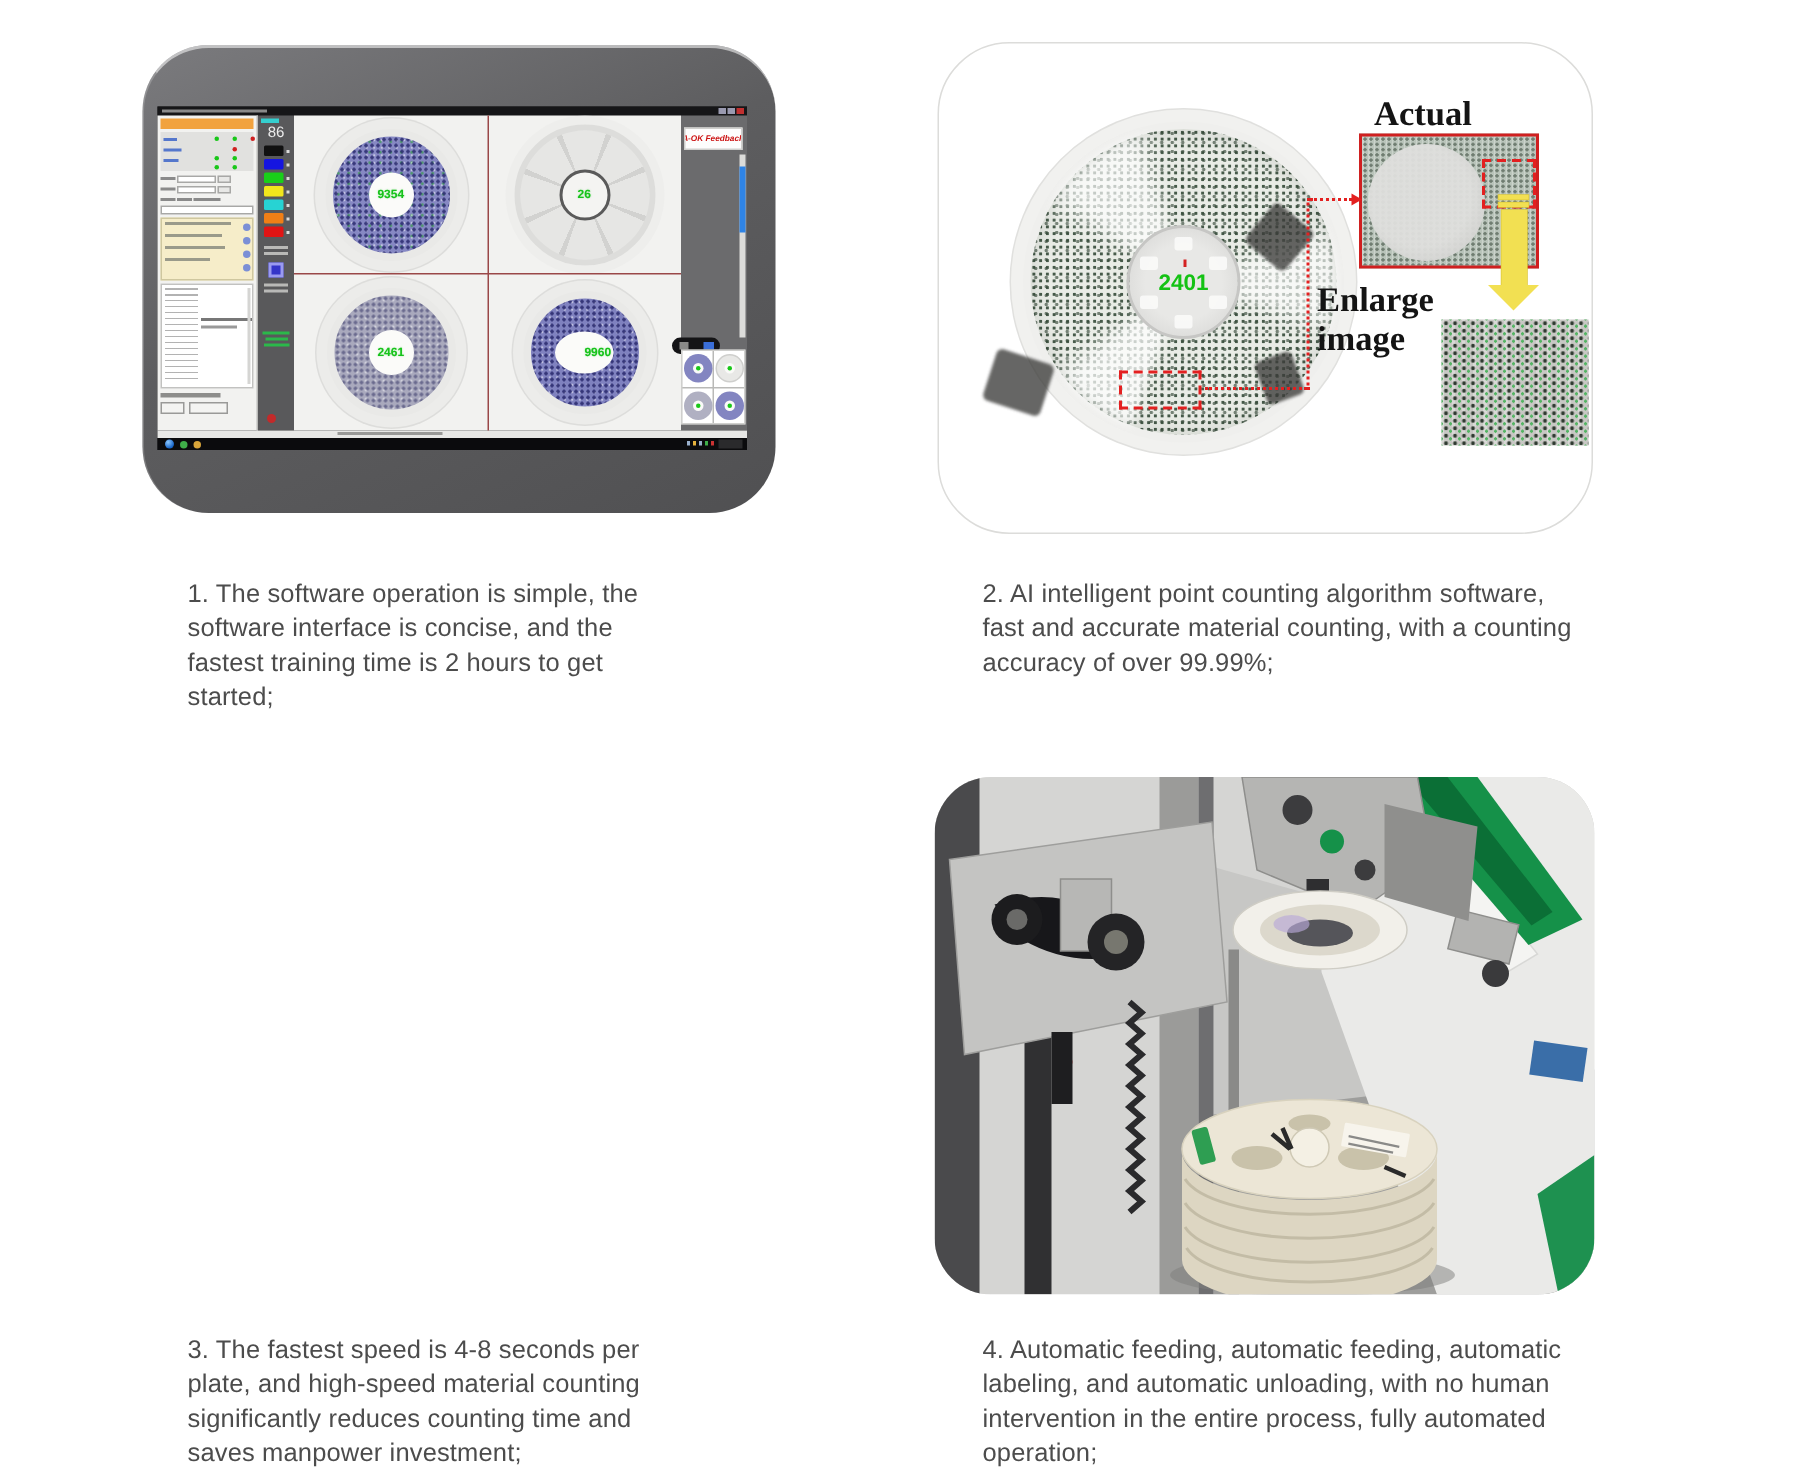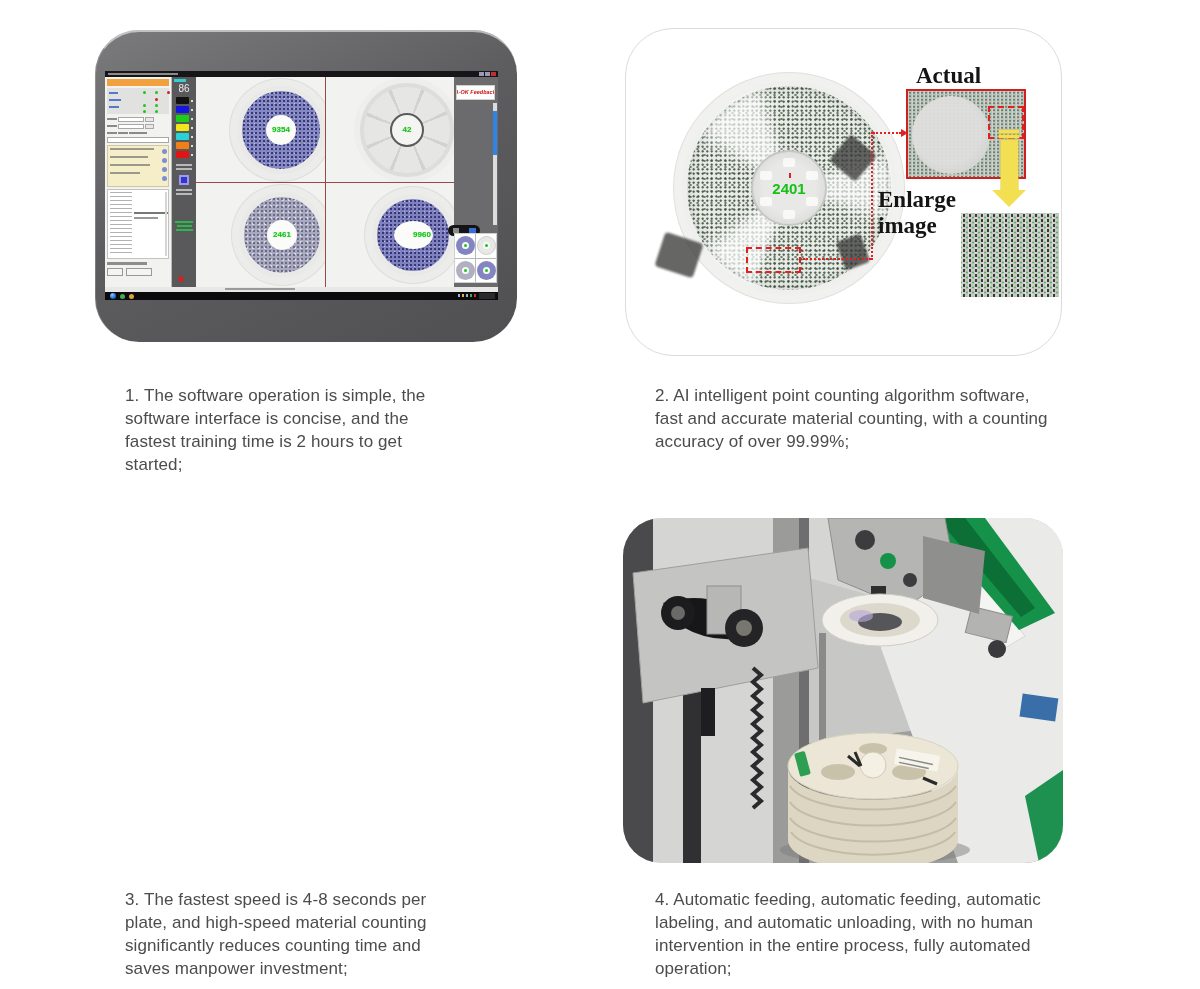--- a/index.html
+++ b/index.html
@@ -61,21 +61,21 @@
   .swatch-dot { width:2px; height:2px; background:#dddddb; display:block; }
   .tb-txt { width:16px; height:2px; background:#b9b9b7; margin-top:4px; }
   .bluesq { width:10px; height:10px; background:#3535c9; border:2px solid #9a9af0; margin-top:5px; }
   .greentxt { margin-top:26px; display:flex; flex-direction:column; gap:2px; align-items:center; }
   .greentxt i { height:2px; background:#2bb84a; display:block; }
   .reddot { width:6px; height:6px; border-radius:50%; background:#c22a2a; position:absolute; bottom:5px; left:6px; }
 
   .quad { flex:1; background:#f2f2f0; position:relative; display:grid; grid-template-columns:1fr 1fr; grid-template-rows:1fr 1fr; }
   .quad::before { content:""; position:absolute; left:50%; top:0; bottom:0; width:1px; background:#9a4848; z-index:3; }
   .quad::after { content:""; position:absolute; top:50%; left:0; right:0; height:1px; background:#9a4848; z-index:3; }
-  .cell { display:flex; align-items:center; justify-content:flex-end; overflow:hidden; }
+  .cell { display:flex; align-items:center; justify-content:center; overflow:hidden; }
   .reel { border-radius:50%; position:relative; display:flex; align-items:center; justify-content:center; }
   .hub { position:absolute; border-radius:50%; background:#fbfbf9; display:flex; align-items:center; justify-content:center; z-index:2; }
   .count { color:#17c31b; font-weight:bold; text-shadow:0 0 1px rgba(23,195,27,.5); }
   .reel-tl { width:88px; height:88px; background:#8688c3;
     background-image:radial-gradient(rgba(42,42,110,.85) 1px, transparent 1.3px),
       radial-gradient(rgba(255,255,255,.5) .8px, transparent 1px),
       radial-gradient(rgba(47,158,63,.65) .8px, transparent 1px);
     background-size:4px 4px,5px 5px,7px 7px;
     border:5px solid #e9e9e7; box-shadow:0 0 0 7px #ececea, 0 0 0 8px #dddddb; }
   .reel-tl .hub { width:30px; height:30px; }
@@ -339,21 +339,21 @@
           <div class="cell">
             <div class="reel reel-tl">
               <span class="hub">
                   <span class="count count-sm">9354</span>
                 </span>
             </div>
           </div>
           <div class="cell">
             <div class="reel reel-tr">
               <span class="hub">
-                  <span class="count count-sm">42</span>
+                  <span class="count count-sm">26</span>
                 </span>
             </div>
           </div>
           <div class="cell">
             <div class="reel reel-bl">
               <span class="hub">
                   <span class="count count-sm">2461</span>
                 </span>
             </div>
           </div>

